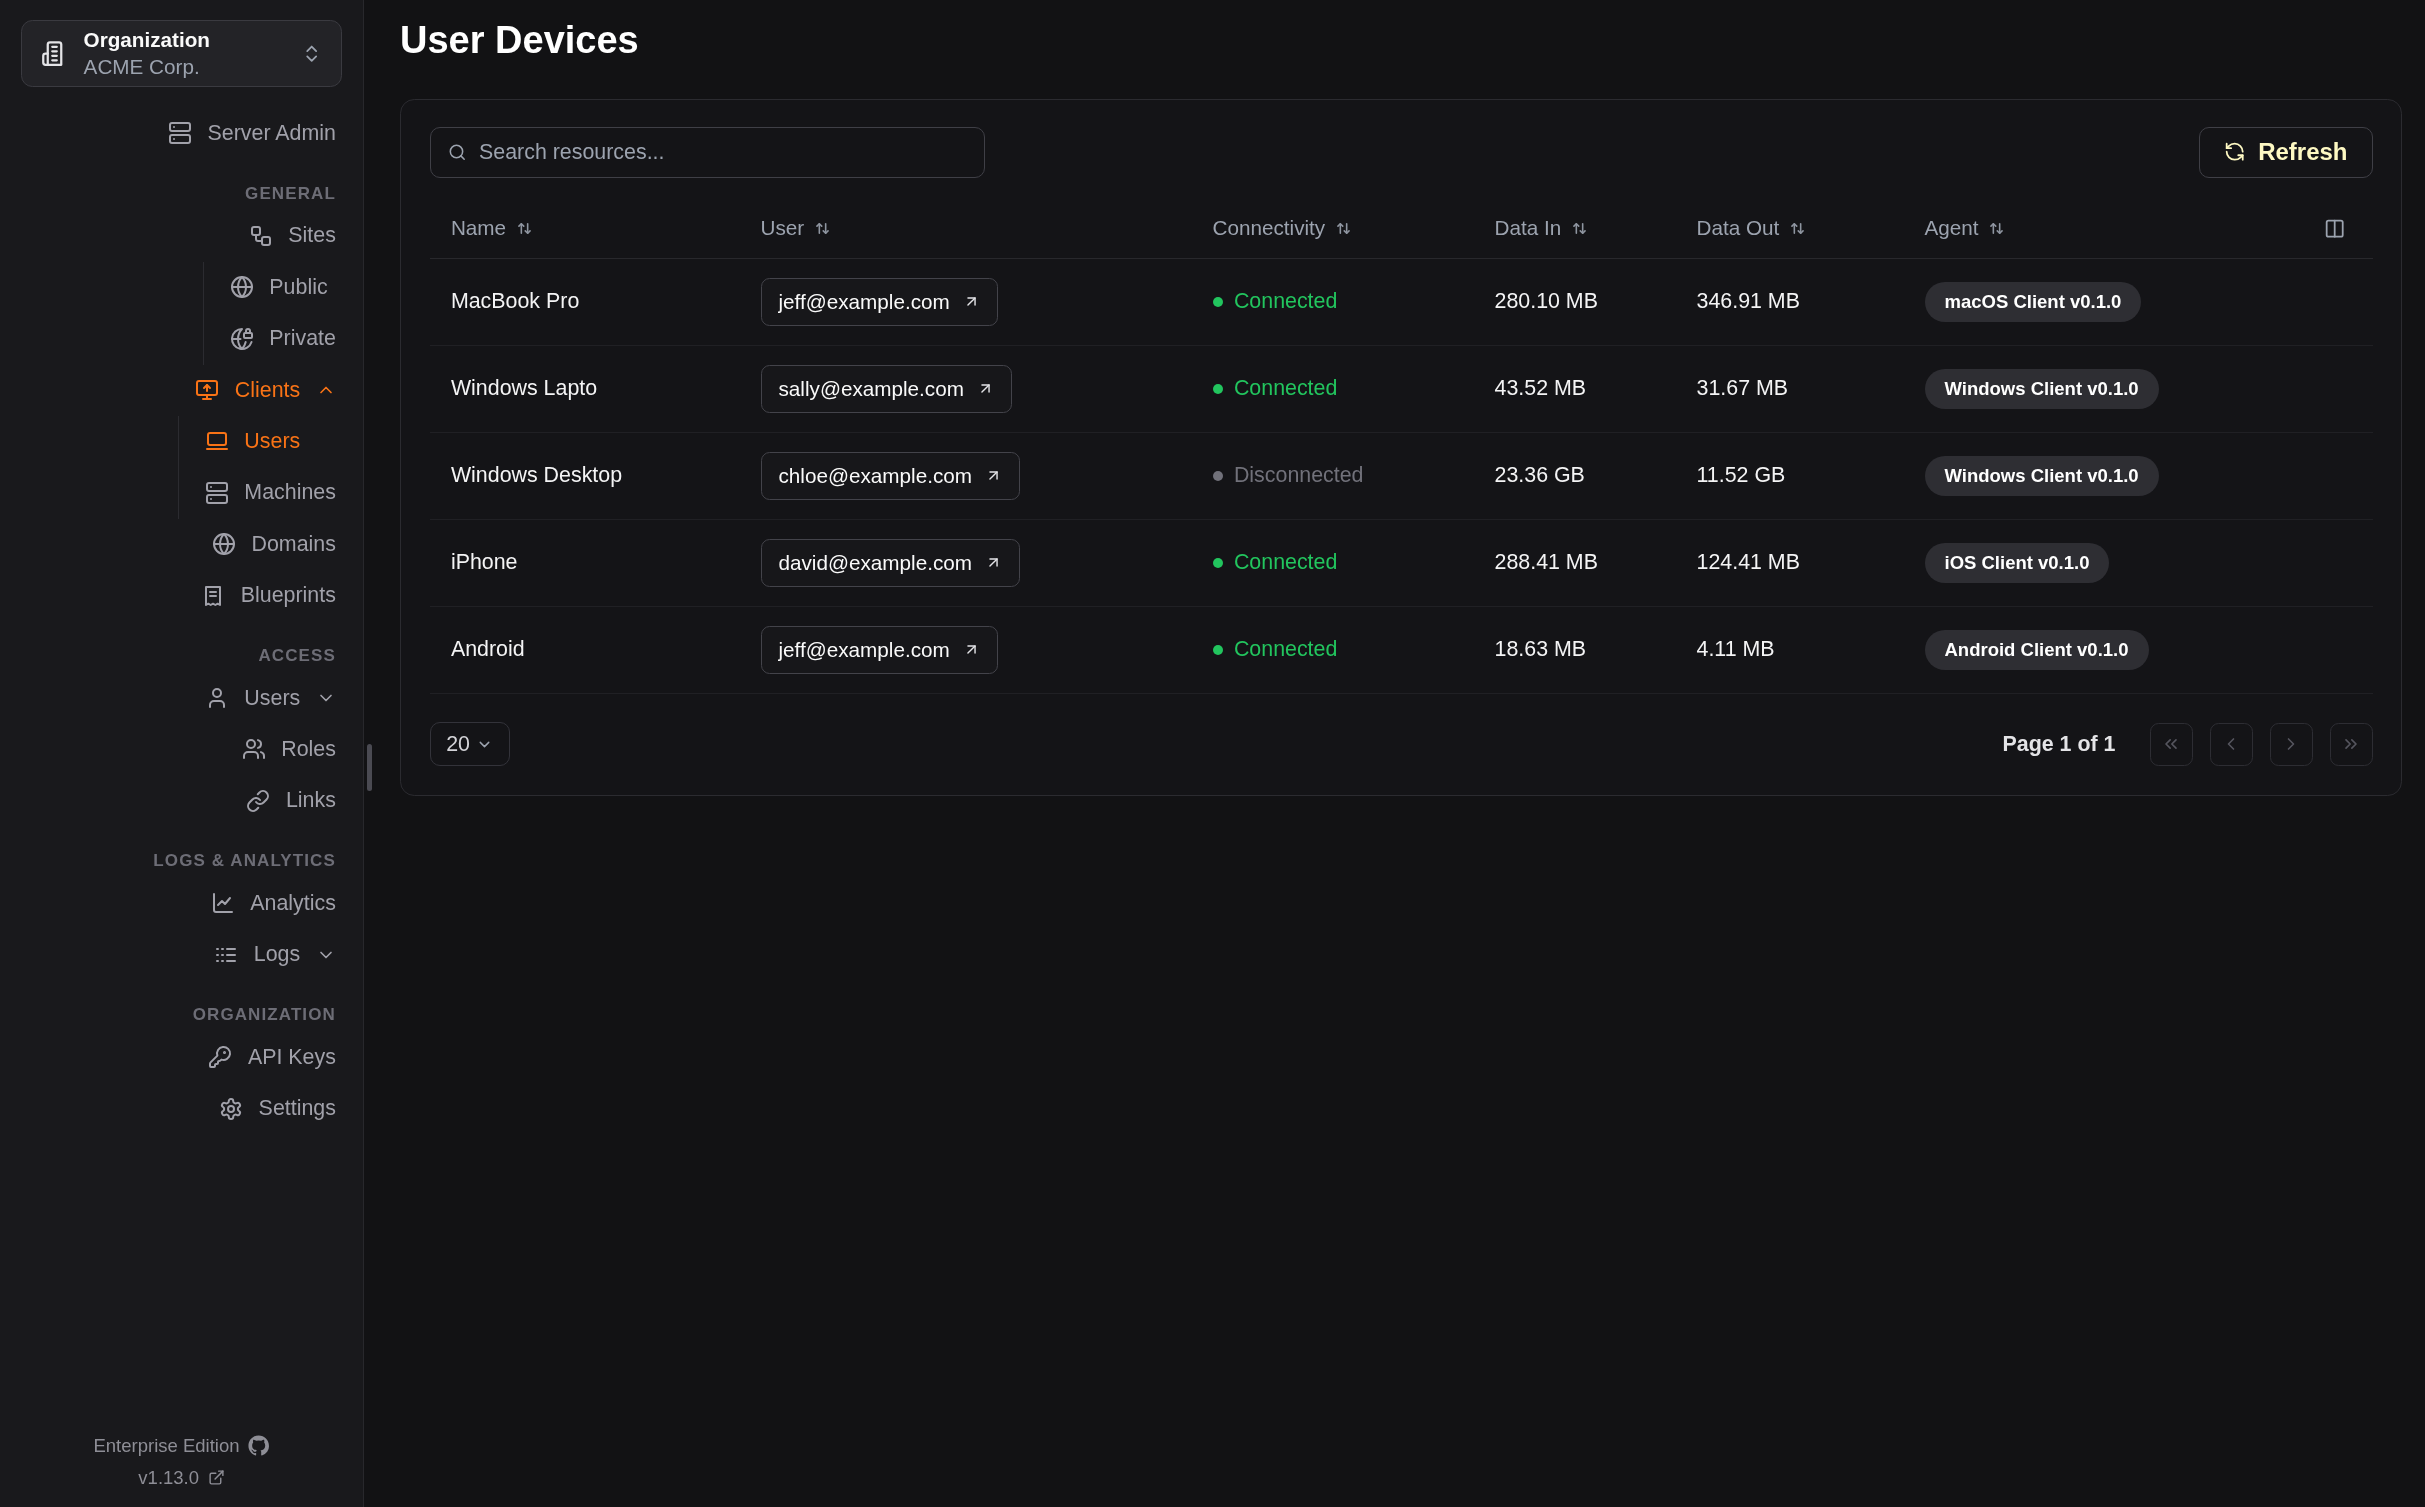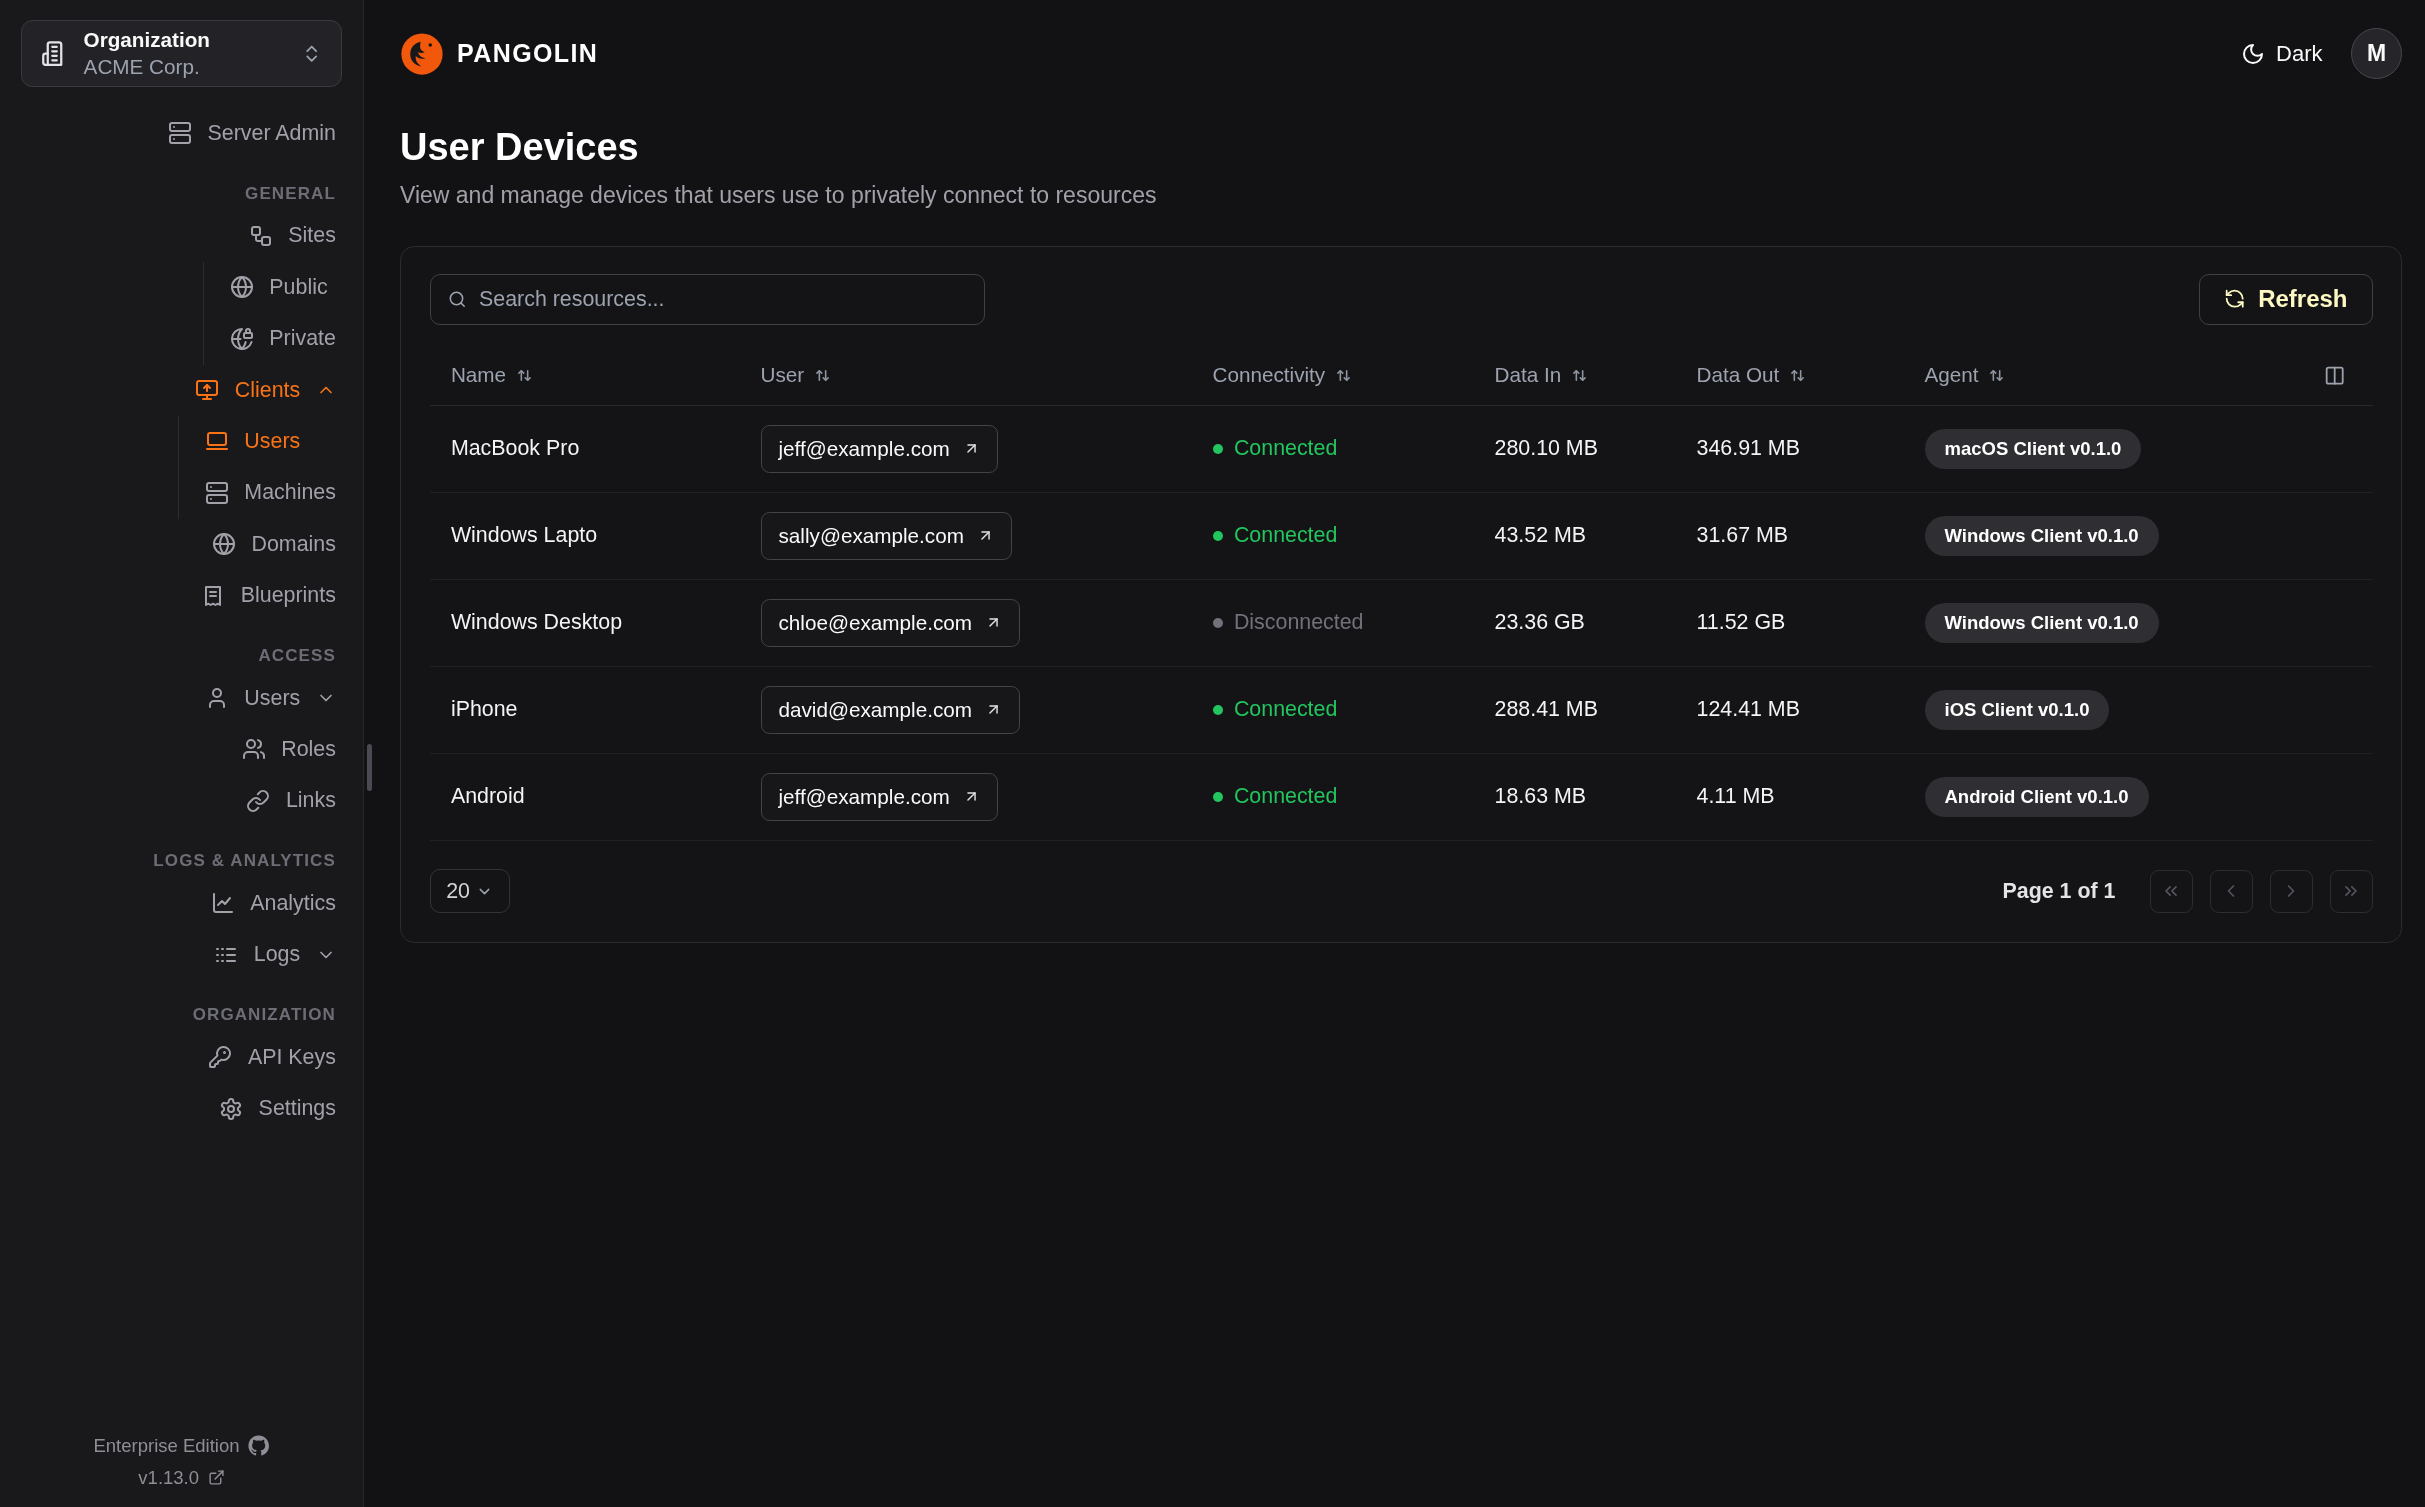--- a/index.html
+++ b/index.html
@@ -385,44 +385,22 @@
           <path d="M18 13v6a2 2 0 0 1-2 2H5a2 2 0 0 1-2-2V8a2 2 0 0 1 2-2h6"></path>
         </svg>
     </div>
   </div>
 </aside>
 
 <div class="scroll-thumb"></div>
 
 <main class="main">
 
-  <div class="top-bar">
-    <div class="brand">
-      <svg class="brand-logo" viewBox="0 0 64 64">
-        <circle cx="32" cy="32" r="30" fill="#f1580c"></circle>
-        <path d="M30 14c-10 2-16 10-15 20 1 9 8 15 16 16-6-4-9-9-8-15 4 4 9 5 14 3-6-1-10-4-11-9 3 2 7 2 10 0-6-2-8-5-6-15Z" fill="#18181b"></path>
-        <circle cx="44" cy="19" r="2.6" fill="#18181b"></circle>
-      </svg>
-      <span class="brand-name">PANGOLIN</span>
-    </div>
-    <div class="top-right">
-      <div class="theme-toggle">
-        <svg class="ic" viewBox="0 0 24 24" fill="none" stroke="currentColor" stroke-width="2" stroke-linecap="round" stroke-linejoin="round">
-            <path d="M12 3a6 6 0 0 0 9 9 9 9 0 1 1-9-9Z"></path>
-          </svg>
-        <span>Dark</span>
-      </div>
-      <div class="avatar">
-        <span>M</span>
-      </div>
-    </div>
-  </div>
 
   <h1 class="page-title">User Devices</h1>
-  <div class="page-sub">View and manage devices that users use to privately connect to resources</div>
 
   <section class="card">
 
     <div class="toolbar">
       <div class="search">
         <svg class="ic-sm" viewBox="0 0 24 24" fill="none" stroke="currentColor" stroke-width="2" stroke-linecap="round" stroke-linejoin="round">
             <circle cx="11" cy="11" r="8"></circle>
             <path d="m21 21-4.3-4.3"></path>
           </svg>
         <input type="text" placeholder="Search resources..." style="">

